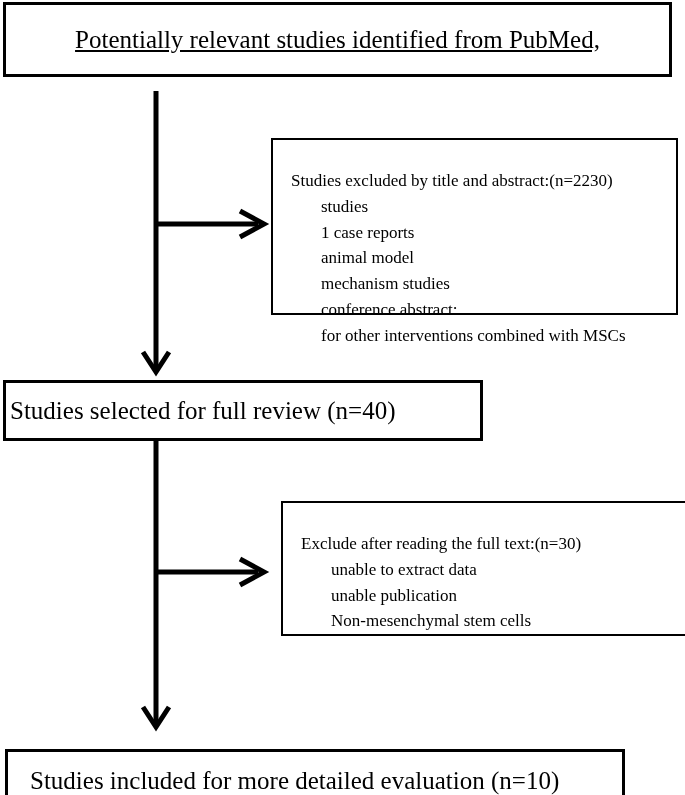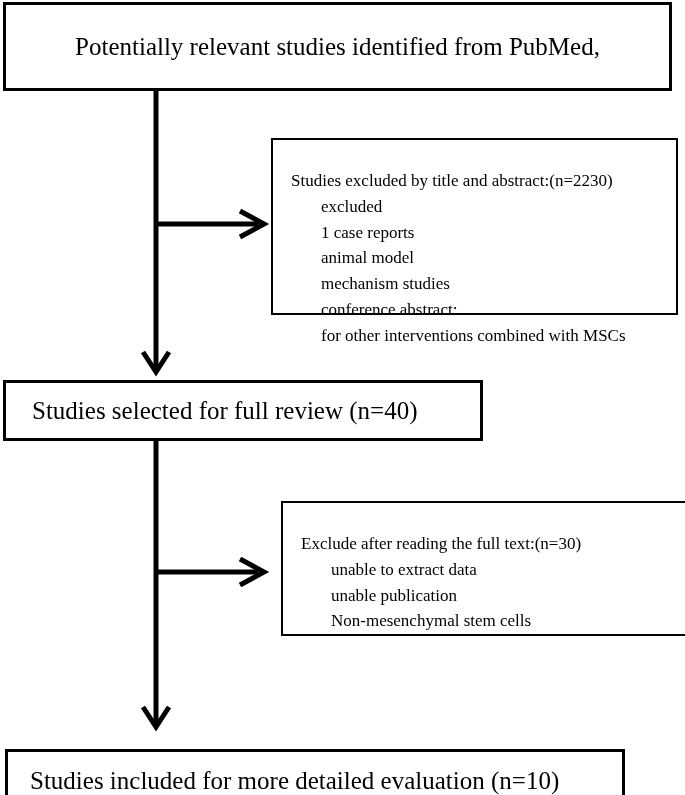--- a/index.html
+++ b/index.html
@@ -74,42 +74,42 @@
     <line x1="156" y1="224" x2="258" y2="224" stroke="#000000" stroke-width="5"></line>
     <polyline points="240,211 264,224 240,237" fill="none" stroke="#000000" stroke-width="5" stroke-linecap="butt" stroke-linejoin="miter"></polyline>
 
     <line x1="156" y1="441" x2="156" y2="723" stroke="#000000" stroke-width="5"></line>
     <polyline points="143,707 156,727 169,707" fill="none" stroke="#000000" stroke-width="5" stroke-linecap="butt" stroke-linejoin="miter"></polyline>
 
     <line x1="156" y1="572" x2="258" y2="572" stroke="#000000" stroke-width="5"></line>
     <polyline points="240,559 264,572 240,585" fill="none" stroke="#000000" stroke-width="5" stroke-linecap="butt" stroke-linejoin="miter"></polyline>
   </svg>
 
-  <div class="box" style="left:3px; top:2px; width:669px; height:89px;">
+  <div class="box" style="left:3px; top:2px; width:669px; height:75px;text-decoration:underline;">
     <div class="centered-text">
       <div>
         <span class="line">Potentially relevant studies identified from PubMed,</span>
       </div>
     </div>
   </div>
 
   <div class="box thin" style="left:271px; top:138px; width:407px; height:177px;">
     <div class="list-text">
       <span class="head">Studies excluded by title and abstract:(n=2230)</span>
-      <span class="item">excluded</span>
+      <span class="item">studies</span>
       <span class="item">1 case reports</span>
       <span class="item">animal model</span>
       <span class="item">mechanism studies</span>
       <span class="item">conference abstract:</span>
       <span class="item">for other interventions combined with MSCs</span>
     </div>
   </div>
 
   <div class="box" style="left:3px; top:380px; width:480px; height:61px;">
-    <div class="centered-text" style="justify-content:flex-start; padding-left:26px;">
+    <div class="centered-text" style="justify-content:flex-start; padding-left:4px;">
       <span class="line">Studies selected for full review (n=40)</span>
     </div>
   </div>
 
   <div class="box thin" style="left:281px; top:501px; width:407px; height:135px;">
     <div class="list-text">
       <span class="head">Exclude after reading the full text:(n=30)</span>
       <span class="item">unable to extract data</span>
       <span class="item">unable publication</span>
       <span class="item">Non-mesenchymal stem cells</span>

